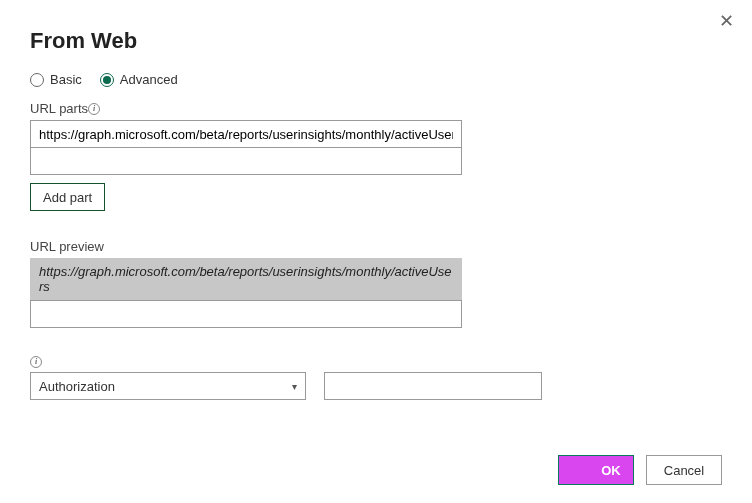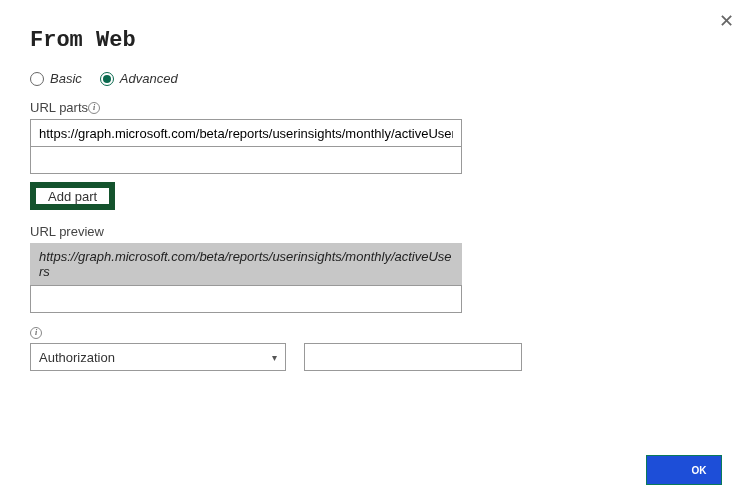--- a/index.html
+++ b/index.html
@@ -24,30 +24,28 @@
     color: #666;
     cursor: pointer;
     line-height: 1;
     background: none; border: none; padding: 4px;
   }
   h1.title {
     font-size: 22px;
     font-weight: 600;
     color: #222;
     margin: 8px 0 18px 0;
-    font-family: Liberation Mono, monospace;
   }
   .radio-row {
     display: flex; gap: 18px; align-items: center;
     margin-bottom: 14px;
   }
   .radio-opt {
     display: flex; align-items: center; gap: 6px;
     cursor: pointer;
-    font-style: italic;
   }
   .radio-circle {
     width: 14px; height: 14px;
     border: 1px solid #666;
     border-radius: 50%;
     display: inline-flex; align-items: center; justify-content: center;
     position: relative;
   }
   .radio-circle.checked { border-color: #0b6a4f; }
   .radio-circle.checked::after {
@@ -79,47 +77,47 @@
     border: 1px solid #999;
     padding: 4px 8px;
     font-size: 13px;
     font-family: inherit;
     display: block;
   }
   .text-input.stack { margin-top: -1px; }
   .btn {
     height: 28px;
     padding: 0 12px;
-    border: 6px solid #14532d;
+    border: 1px solid #14532d;
     background: #fff;
     font-size: 13px;
     color: #333;
     cursor: pointer;
     display: inline-flex; align-items: center; justify-content: center;
   }
   .btn.small { margin-top: 8px; }
   .preview-box {
     width: 432px;
     min-height: 28px;
     background: #c7c7c7;
     border: 1px solid #c7c7c7;
     padding: 5px 8px;
     font-style: italic;
     font-size: 13px;
     color: #222;
     margin-top: 4px;
     word-break: break-all;
   }
-  .section-gap { margin-top: 14px; }
+  .section-gap { margin-top: 28px; }
   .header-row {
     display: flex; gap: 18px; align-items: center;
     margin-top: 4px;
   }
   .select {
-    width: 256px; height: 28px;
+    width: 276px; height: 28px;
     border: 1px solid #999;
     padding: 4px 34px 4px 8px;
     font-size: 13px;
     background: #fff;
     position: relative;
     display: flex; align-items: center;
     cursor: pointer;
   }
   .select .chev {
     position: absolute; right: 8px; top: 50%;
@@ -132,24 +130,24 @@
     padding: 4px 8px;
     font-size: 13px;
   }
   .footer {
     position: absolute;
     bottom: 18px; right: 30px;
     display: flex; gap: 12px;
   }
   .btn-primary {
     height: 30px; min-width: 76px;
-    background: #1d4ed8;
+    background: #d946ef;
     color: #fff;
     border: 1px solid #0b7a5a;
-    font-size: 10px; font-weight: 600;
+    font-size: 13px; font-weight: 600;
     cursor: pointer;
     padding-left: 36px;
   }
   .btn-cancel {
     height: 30px; min-width: 76px;
     background: #fff;
     color: #333;
     border: 1px solid #999;
     font-size: 13px;
     cursor: pointer;
@@ -196,15 +194,16 @@
   <div class="header-row">
     <div class="select">
       <span>Authorization</span>
       <span class="chev">▾</span>
     </div>
     <input class="header-value" type="text" value="" style="">
   </div>
 
   <div class="footer">
     <button class="btn-primary">OK</button>
+    <button class="btn-cancel">Cancel</button>
   </div>
 
 </div>
 
 </body></html>

